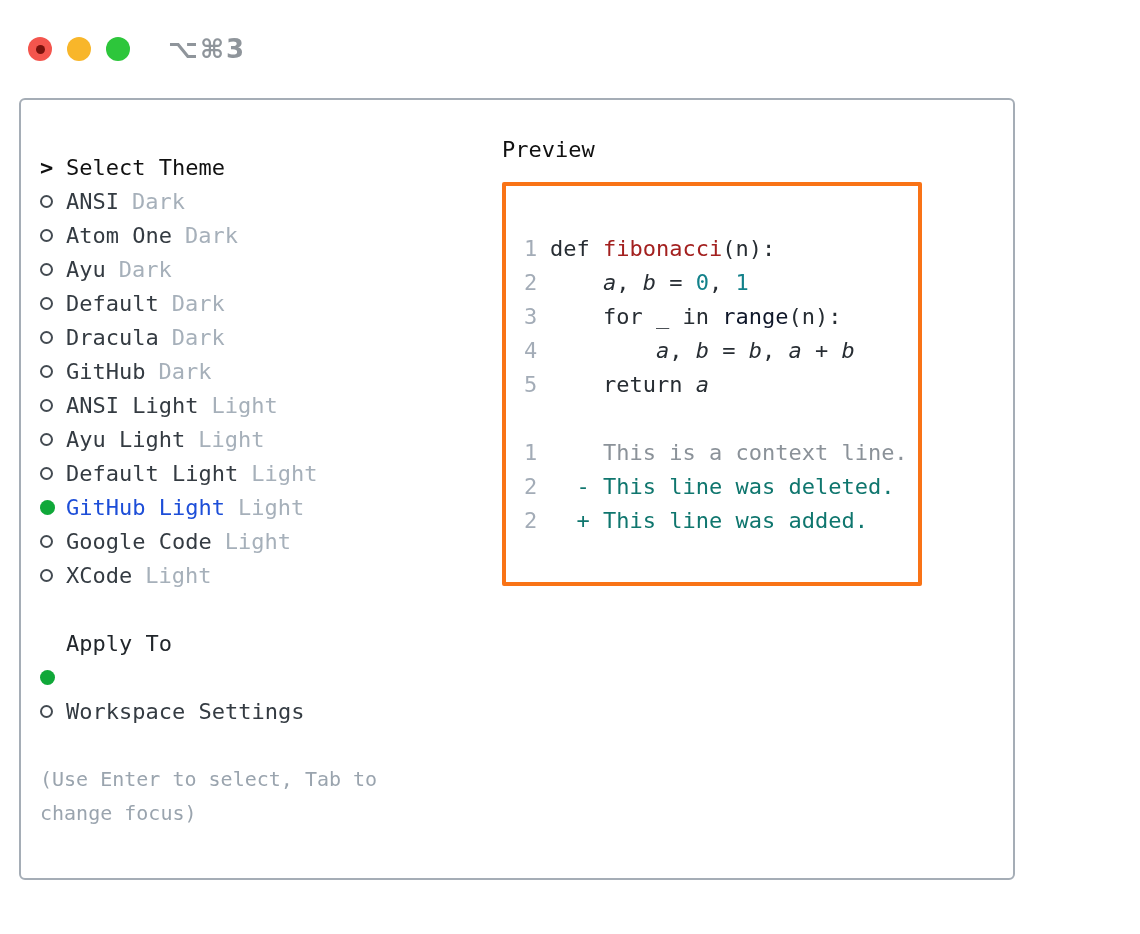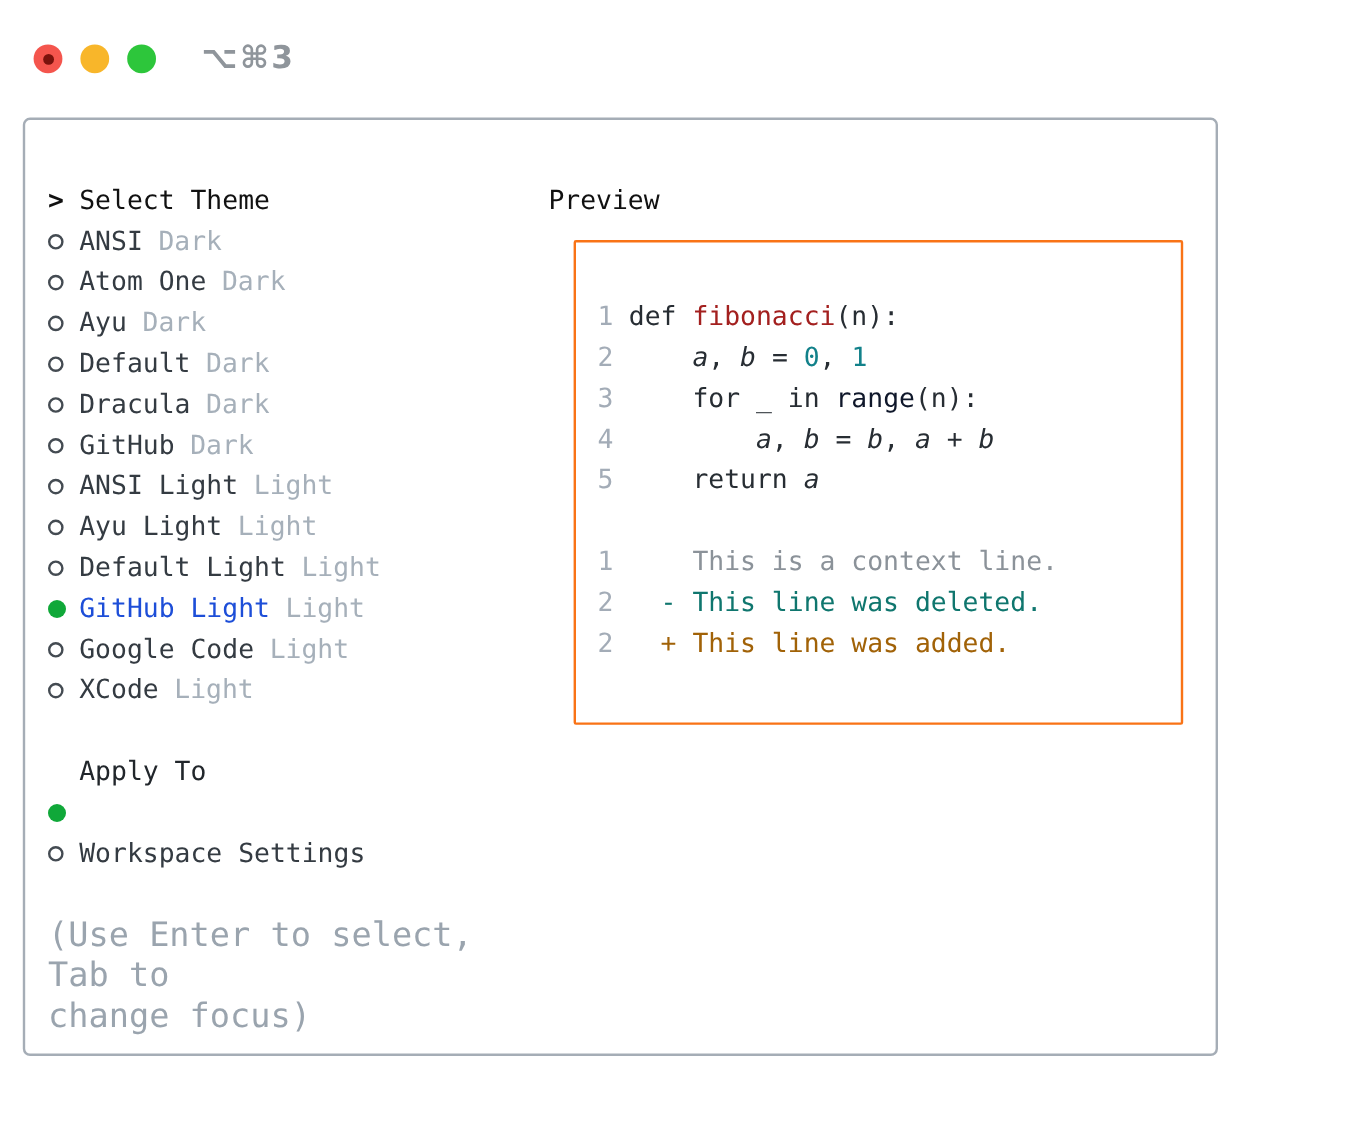--- a/index.html
+++ b/index.html
@@ -28,58 +28,57 @@
     letter-spacing:2px; font-family:"DejaVu Sans",sans-serif;
   }
 
   
   .window {
     margin-left:19px; width:996px; height:782px;
     border:2px solid #a5adb6; border-radius:6px;
     display:flex;
   }
   .left-col { width:481px; padding:50px 0 0 19px; }
-  .right-col { flex:1; padding:50px 27px 0 0; }
+  .right-col { flex:1; padding:32px 27px 0 0; }
 
   .row { height:34px; display:flex; align-items:center; font-size:22px; white-space:pre; }
   .marker { width:26px; display:flex; align-items:center; flex-shrink:0; }
   .prompt { font-weight:bold; color:#111111; }
   .hdr { font-weight:normal; color:#111111; }
   .subhdr { color:#21262b; }
 
   .dot {
     width:13px; height:13px; border:2px solid #444b52; border-radius:50%;
   }
   .row.selected .dot { width:15px; height:15px; border:none; background:#10a839; }
   .name { color:#343b42; }
   .row.selected .name { color:#1d4ed8; }
   .tag { color:#a6b0ba; margin-left:13px; }
 
-  .help { margin-top:0; color:#9aa4ae; font-size:28px; line-height:34px; }
+  .help { margin-top:0; color:#9aa4ae; font-size:20px; line-height:34px; }
 
   
   .preview-box {
-    margin-top:16px; width:508px; height:404px;
-    border:2px solid #f97316; border-radius:2px;
+    margin-top:16px; width:420px; height:404px;
+    border:4px solid #f97316; border-radius:2px;
     padding:46px 0 0 18px;
     overflow:hidden;
-    margin-left:21px;
   }
   .code-line { height:34px; line-height:34px; font-size:22px; white-space:pre; }
   .ln { display:inline-block; width:13px; color:#a3acb7; }
   .segs { margin-left:13px; }
   .tok-kw  { color:#272d33; }
   .tok-pl  { color:#272d33; }
   .tok-fn  { color:#a3201f; }
   .tok-num { color:#12818a; }
   .tok-bi  { color:#0f172a; }
   .tok-var { color:#272d33; font-style:italic; }
   .tok-ctx { color:#8b9299; }
   .tok-del { color:#0f766e; }
-  .tok-add { color:#a16207; }
+  .tok-add { color:#0f766e; }
 </style>
 </head>
 <body>
 
 <div class="titlebar">
   <div class="lights">
     <div class="light red"></div>
     <div class="light yellow"></div>
     <div class="light green"></div>
   </div>

